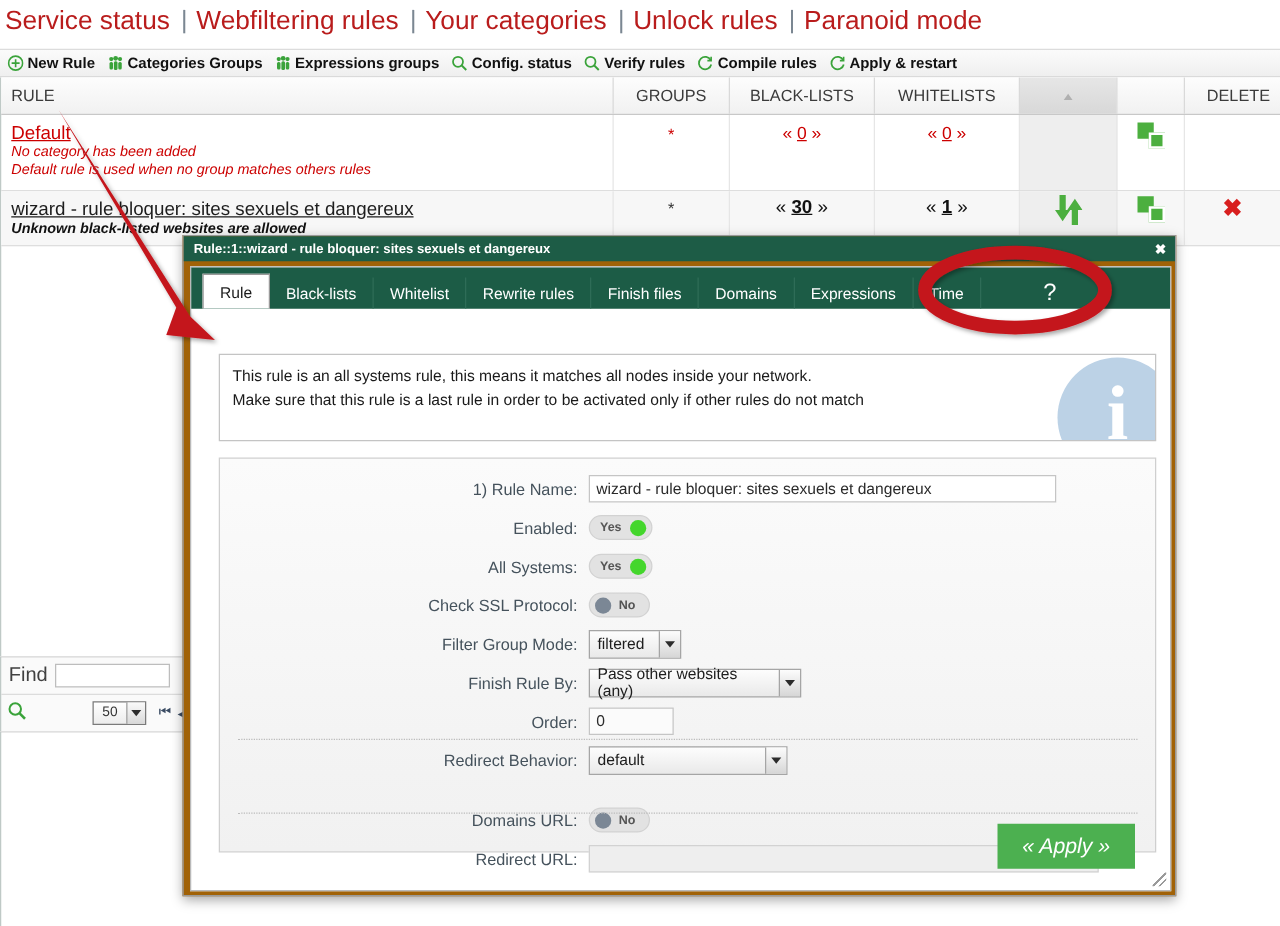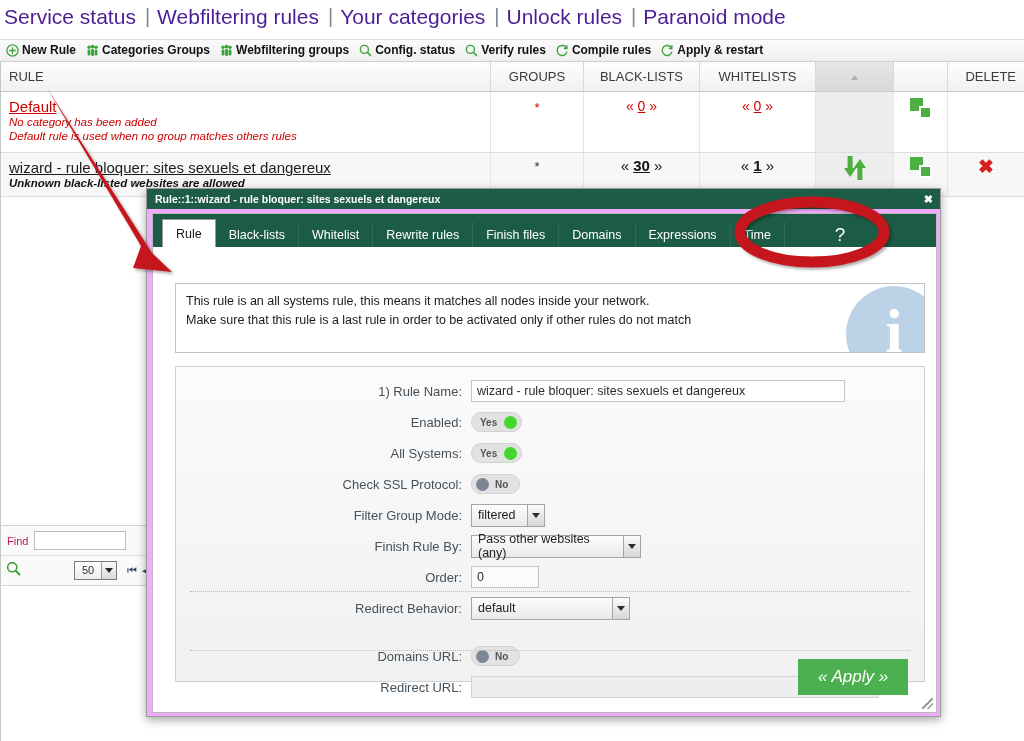--- a/index.html
+++ b/index.html
@@ -11,21 +11,21 @@
     font-size:12px; color:#222;
   }
 
   
   #topnav{
     position:absolute; left:0; top:0; width:1024px; height:33px;
     display:flex; align-items:center; padding-left:4px;
     font-size:21px; color:#3c4a57; white-space:nowrap;
     background:#fff;
   }
-  #topnav .navlink{ color:#4c1d95; text-decoration:none; }
+  #topnav .navlink{ color:#b91c1c; text-decoration:none; }
   #topnav .navsep{ color:#7b8792; padding:0 7px 0 9px; font-size:20px; }
 
   
   #toolbar{
     position:absolute; left:0; top:39px; width:1024px; height:23px;
     background:linear-gradient(#fbfbfb,#efefef);
     border-top:1px solid #dcdcdc; border-bottom:1px solid #cfcfcf;
     display:flex; align-items:center; white-space:nowrap;
     padding-left:6px; font-size:12px; font-weight:bold; color:#111;
   }
@@ -83,21 +83,21 @@
   .copyicon i.b{ left:9px; top:8px; width:13px; height:13px; border:2px solid #fff;}
 
   
   #findbar{
     position:absolute; left:0; top:525px; width:148px; height:60px;
     border-left:1px solid #bfc9c6; border-top:1px solid #d6d6d6;
     background:#fafafa;
   }
   #findrow{ display:flex; align-items:center; height:30px; padding-left:6px;
             border-bottom:1px solid #dcdcdc; }
-  #findrow .flab{ font-size:11px; color:#be185d; margin-right:6px; }
+  #findrow .flab{ font-size:16px; color:#404040; margin-right:6px; }
   #findrow input{
     width:92px; height:19px; border:1px solid #bdbdbd; background:#fff;
     font-family:"Liberation Sans",sans-serif; font-size:12px; padding:0 3px;
   }
   #pagerow{ display:flex; align-items:center; height:28px; padding-left:5px; gap:5px; }
   #pagerow .pgsel{
     display:flex; align-items:center; border:1px solid #7a7a7a; height:19px;
     background:linear-gradient(#fff,#ececec);
     margin-left:48px;
   }
@@ -116,21 +116,21 @@
 
   
   #rightpanel{
     position:absolute; left:160px; top:525px; width:864px; height:216px;
     background:#fff;
   }
 
   
   #dialog{
     position:absolute; left:146px; top:188px; width:795px; height:529px;
-    background:#f0abfc; border:1px solid #9a9a9a;
+    background:#a16207; border:1px solid #9a9a9a;
     box-shadow:0 3px 9px rgba(0,0,0,.35);
   }
   #dlgtitle{
     height:20px; background:#1d5c46; color:#fff;
     display:flex; align-items:center; justify-content:space-between;
     padding:0 7px 0 8px; font-size:10.5px; font-weight:bold;
   }
   #dlgclose{ font-size:11px; font-weight:bold; cursor:pointer; }
 
   #dlgbody{ position:absolute; left:5px; top:24px; width:785px; height:500px;
@@ -277,21 +277,21 @@
     <span class="tbicon">
       <svg width="13" height="13" viewBox="0 0 13 13">
           <circle cx="3" cy="3.2" r="1.7" fill="#3aa33a"></circle>
           <circle cx="6.5" cy="2.6" r="1.9" fill="#3aa33a"></circle>
           <circle cx="10" cy="3.2" r="1.7" fill="#3aa33a"></circle>
           <rect x="1.6" y="5.5" width="2.8" height="6" rx="1.2" fill="#3aa33a"></rect>
           <rect x="5.1" y="5" width="2.9" height="7" rx="1.2" fill="#3aa33a"></rect>
           <rect x="8.6" y="5.5" width="2.8" height="6" rx="1.2" fill="#3aa33a"></rect>
         </svg>
     </span>
-    <span class="tblabel">Webfiltering groups</span>
+    <span class="tblabel">Expressions groups</span>
   </div>
 
   <div class="tbitem">
     <span class="tbicon">
       <svg width="13" height="13" viewBox="0 0 13 13">
           <circle cx="5.4" cy="5.4" r="4" fill="none" stroke="#3aa33a" stroke-width="1.4"></circle>
           <path d="M8.4 8.4L12 12" stroke="#3aa33a" stroke-width="1.6"></path>
         </svg>
     </span>
     <span class="tblabel">Config. status</span>

